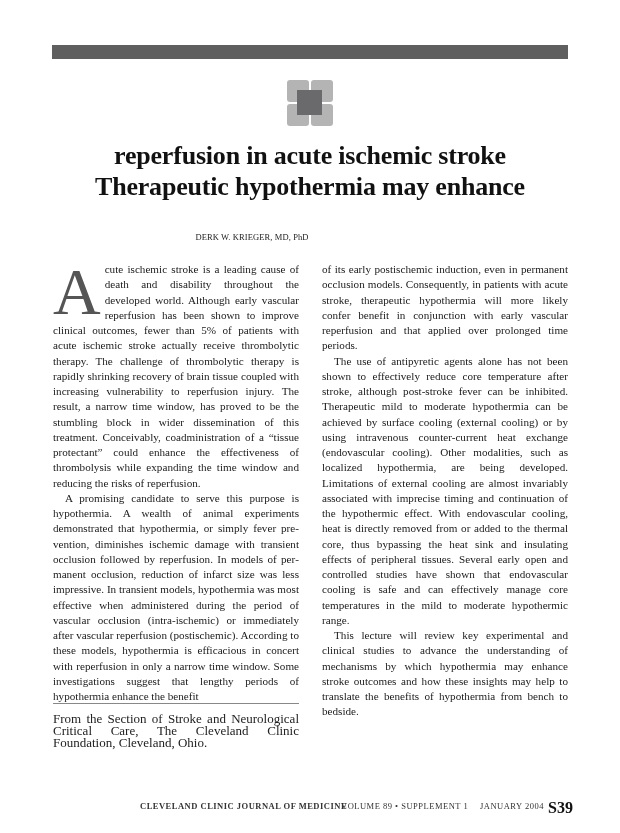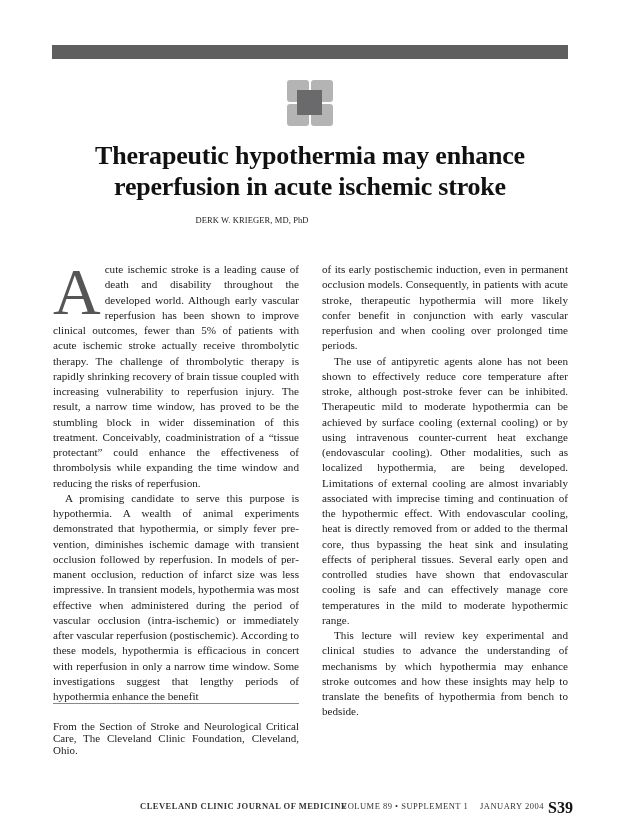--- a/index.html
+++ b/index.html
@@ -6,32 +6,32 @@
   body { width: 620px; height: 833px; position: relative; overflow: hidden;
          font-family: "Liberation Serif", "DejaVu Serif", serif; color: #1a1a1a; }
   .top-bar { position: absolute; left: 52px; top: 45px; width: 516px; height: 14px; background: #5f5f5f; }
   .logo { position: absolute; left: 287px; top: 80px; width: 46px; height: 46px; }
   .logo .q { position: absolute; width: 22px; height: 22px; background: #b4b4b4; border-radius: 3px; }
   .logo .q1 { left: 0; top: 0; } .logo .q2 { left: 24px; top: 0; }
   .logo .q3 { left: 0; top: 24px; } .logo .q4 { left: 24px; top: 24px; }
   .logo .center { position: absolute; left: 10px; top: 10px; width: 25px; height: 25px; background: #6a6a6c; }
   .title { position: absolute; left: 40px; top: 140px; width: 540px; text-align: center;
            font-size: 26px; font-weight: bold; line-height: 31px; color: #111; letter-spacing: -0.2px; }
-  .author { position: absolute; left: 0; top: 215px; width: 504px; text-align: center;
+  .author { position: absolute; left: 0; top: 232px; width: 504px; text-align: center;
             font-size: 8.5px; letter-spacing: 0.1px; color: #222; }
   .col { position: absolute; top: 262px; width: 246px; font-size: 11.15px; line-height: 15.25px;
          text-align: justify; hyphens: manual; }
   .col-left { left: 53px; }
   .col-right { left: 322px; }
   .col p { margin: 0; text-indent: 12px; }
   .col p.first { text-indent: 0; }
   .col p.cont { text-indent: 0; }
   .dropcap { float: left; font-size: 66px; line-height: 52px; color: #555; margin: 2px 4px 0 0; padding-top: 2px; }
   .footnote { position: absolute; left: 53px; top: 703px; width: 246px; border-top: 1px solid #888;
-              padding-top: 16px; font-size: 11px; line-height: 12.2px; text-align: justify; color: #222; }
+              padding-top: 9px; font-size: 13px; line-height: 12.2px; text-align: justify; color: #222; }
   .footnote p { margin: 0 0 5px 0; }
   .footnote .label { font-weight: bold; }
   .footer { position: absolute; top: 801px; left: 140px; width: 430px; font-size: 8.5px; letter-spacing: 0.5px; color: #333; }
   .footer span { display: inline-block; }
   .footer .journal { position: absolute; left: 0; font-weight: bold; }
   .footer .volume { position: absolute; left: 201px; }
   .footer .date { position: absolute; left: 340px; }
   .footer .page { position: absolute; left: 408px; top: -2px; font-weight: bold; font-size: 16px; letter-spacing: 0; color: #111; }
 </style>
 </head>
@@ -41,33 +41,33 @@
 
 <div class="logo">
   <div class="q q1"></div>
   <div class="q q2"></div>
   <div class="q q3"></div>
   <div class="q q4"></div>
   <div class="center"></div>
 </div>
 
 <div class="title">
+  <div>reperfusion in acute ischemic stroke</div>
   <div>Therapeutic hypothermia may enhance</div>
-  <div>reperfusion in acute ischemic stroke</div>
 </div>
 
 <div class="author">DERK W. KRIEGER, MD, PhD</div>
 
 <div class="col col-left">
   <p class="first"><span class="dropcap">A</span><span>cute ischemic stroke is a leading cause of death and disability throughout the developed world. Although early vascu­lar reperfusion has been shown to improve clinical outcomes, fewer than 5% of patients with acute ischemic stroke actually receive thrombolytic therapy. The challenge of throm­bolytic therapy is rapidly shrinking recovery of brain tissue coupled with increasing vulnerability to reperfusion injury. The result, a narrow time window, has proved to be the stumbling block in wider dissemination of this treatment. Con­ceivably, coadministration of a “tissue protectant” could enhance the effectiveness of thrombolysis while expanding the time window and reducing the risks of reperfusion.</span></p>
   <p>A promising candidate to serve this purpose is hypothermia. A wealth of animal experiments demonstrated that hypothermia, or simply fever pre­vention, diminishes ischemic damage with transient occlusion followed by reperfusion. In models of per­manent occlusion, reduction of infarct size was less impressive. In transient models, hypothermia was most effective when administered during the period of vascular occlusion (intra-ischemic) or immedi­ately after vascular reperfusion (postischemic). According to these models, hypothermia is effica­cious in concert with reperfusion in only a narrow time window. Some investigations suggest that lengthy periods of hypothermia enhance the benefit</p>
 </div>
 
 <div class="col col-right">
-  <p class="cont">of its early postischemic induction, even in perma­nent occlusion models. Consequently, in patients with acute stroke, therapeutic hypothermia will more likely confer benefit in conjunction with early vascular reperfusion and when cooling over pro­longed time periods.</p>
+  <p class="cont">of its early postischemic induction, even in perma­nent occlusion models. Consequently, in patients with acute stroke, therapeutic hypothermia will more likely confer benefit in conjunction with early vascular reperfusion and that applied over pro­longed time periods.</p>
   <p>The use of antipyretic agents alone has not been shown to effectively reduce core temperature after stroke, although post-stroke fever can be inhibited. Therapeutic mild to moderate hypothermia can be achieved by surface cooling (external cooling) or by using intravenous counter-current heat exchange (endovascular cooling). Other modalities, such as localized hypothermia, are being developed. Limitations of external cooling are almost invari­ably associated with imprecise timing and continua­tion of the hypothermic effect. With endovascular cooling, heat is directly removed from or added to the thermal core, thus bypassing the heat sink and insulating effects of peripheral tissues. Several early open and controlled studies have shown that endovascular cooling is safe and can effectively manage core temperatures in the mild to moderate hypothermic range.</p>
   <p>This lecture will review key experimental and clinical studies to advance the understanding of mechanisms by which hypothermia may enhance stroke outcomes and how these insights may help to translate the benefits of hypothermia from bench to bedside.</p>
 </div>
 
 <div class="footnote">
   <p>From the Section of Stroke and Neurological Critical Care, The Cleveland Clinic Foundation, Cleveland, Ohio.</p>
 </div>
 
 <div class="footer">
   <span class="journal">CLEVELAND CLINIC JOURNAL OF MEDICINE</span>

